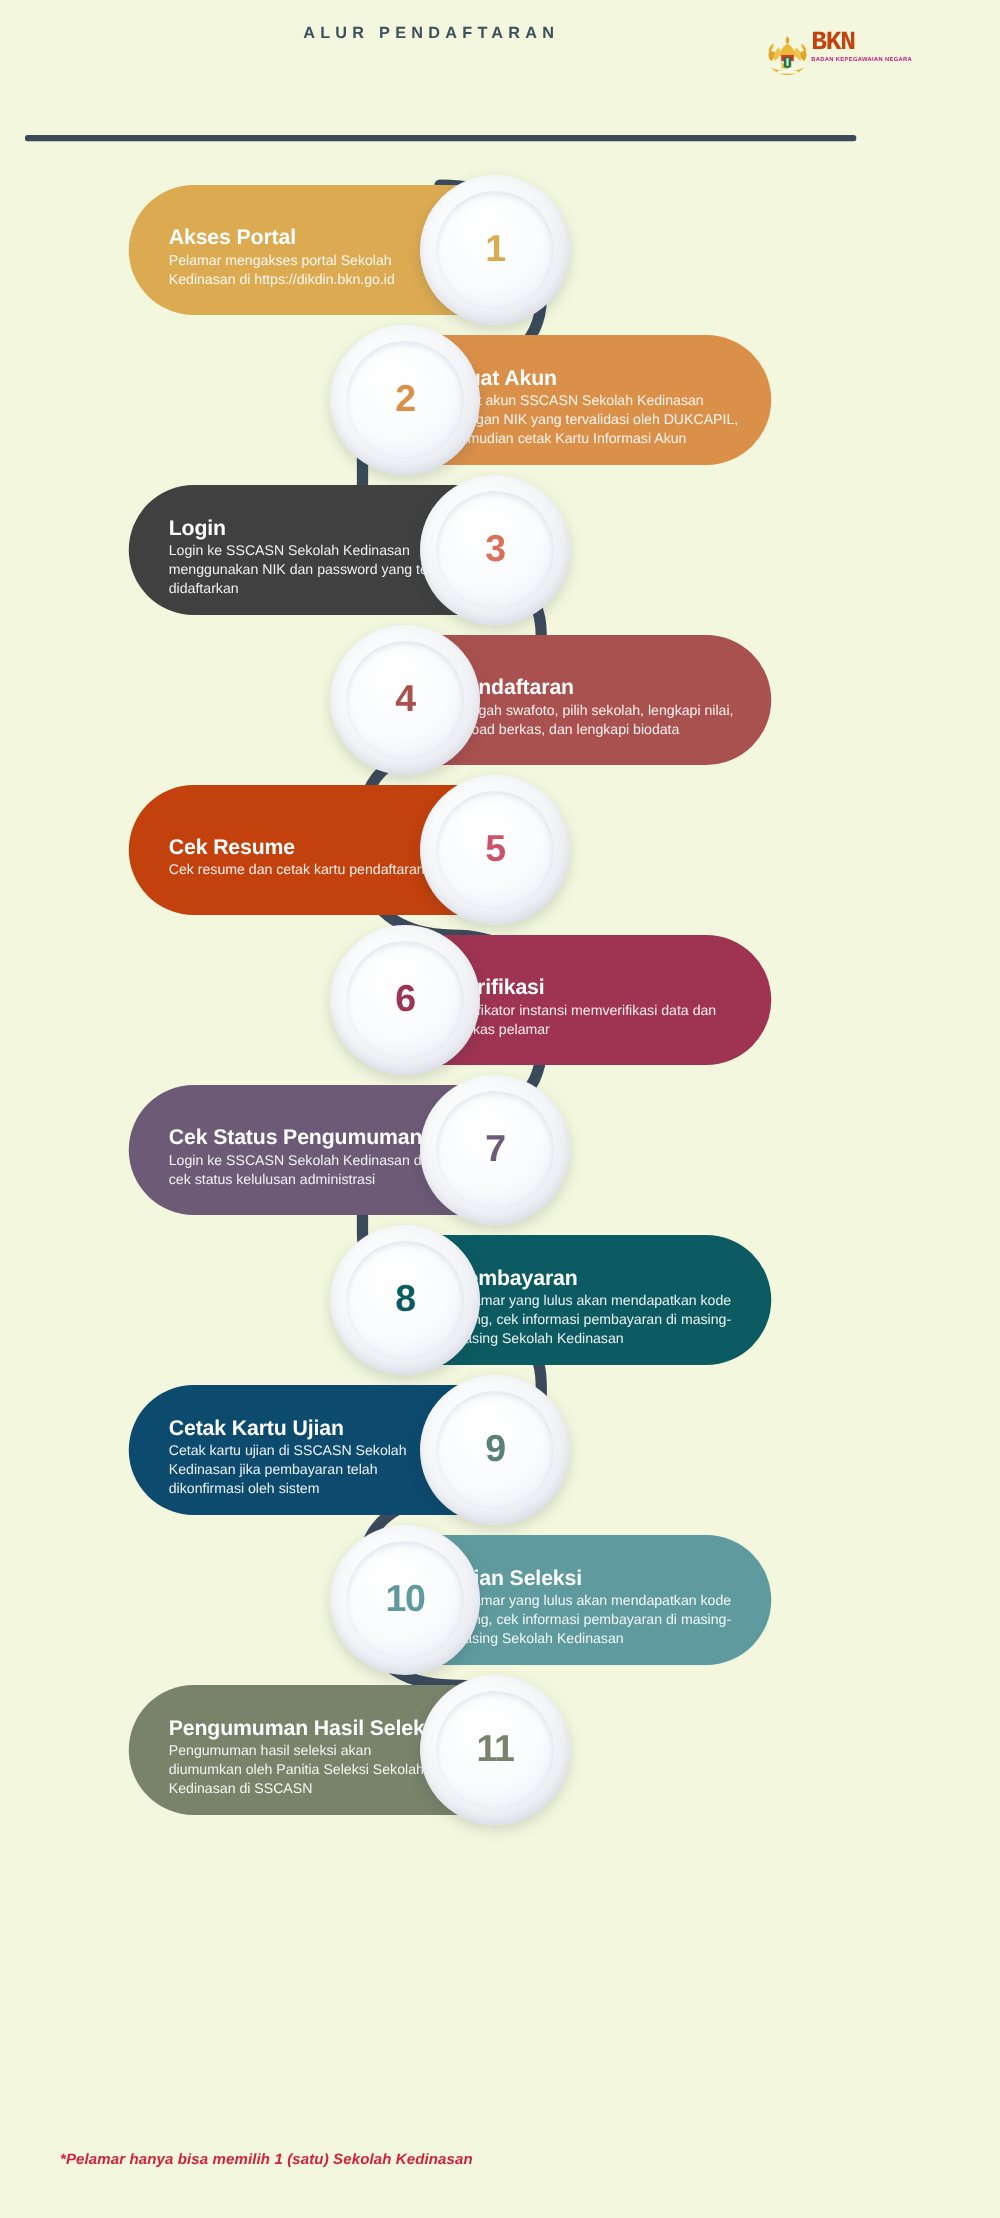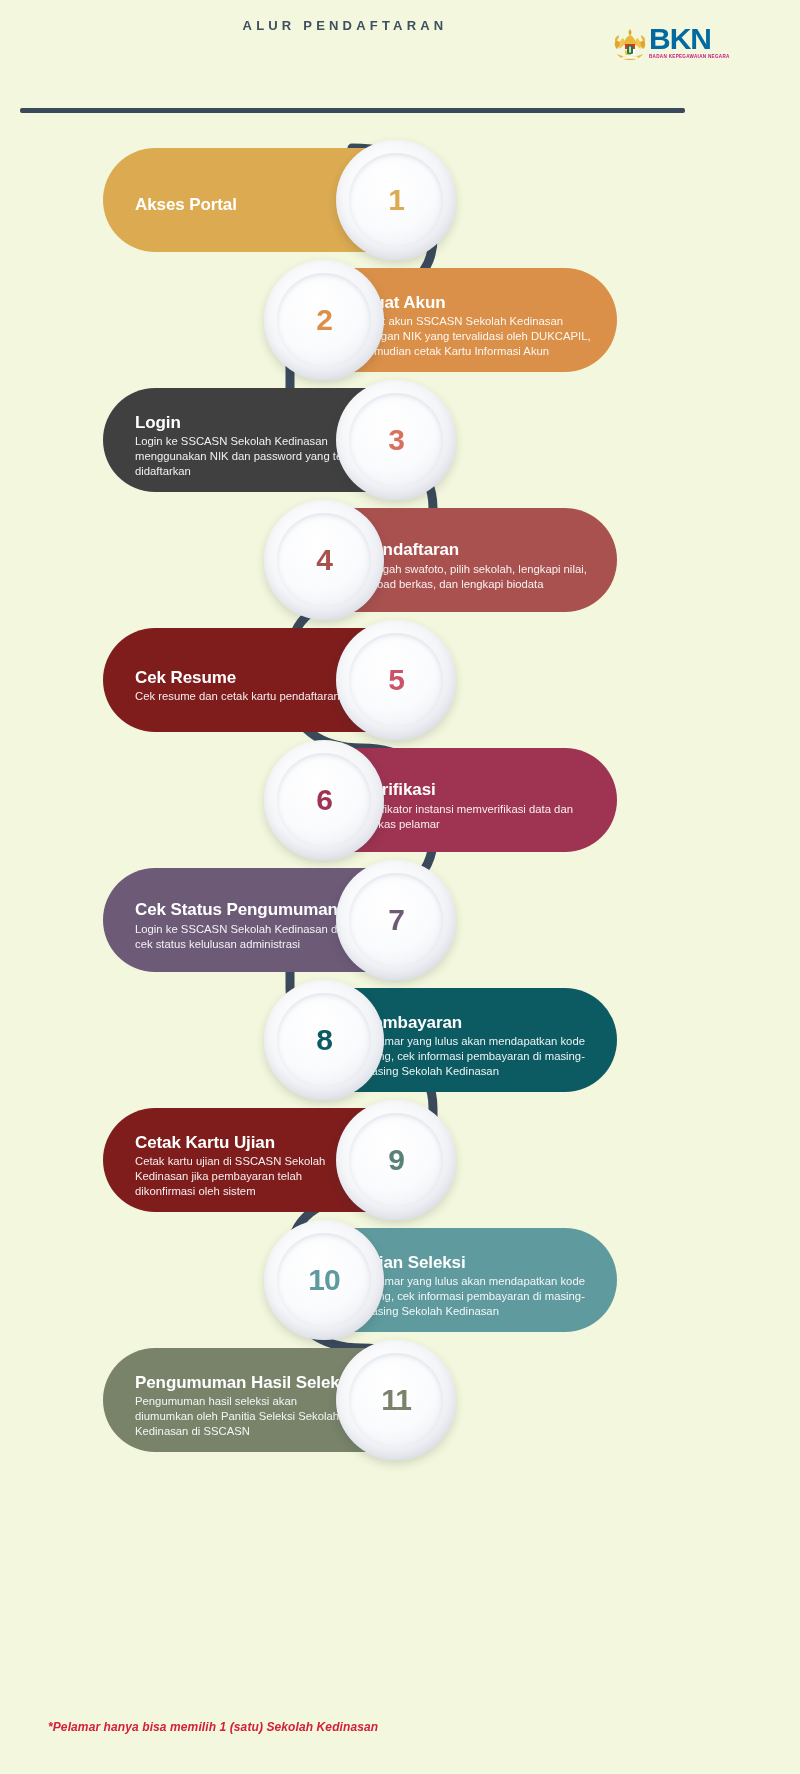--- a/index.html
+++ b/index.html
@@ -51,26 +51,26 @@
   .garuda{
     position:absolute;
     left:0; top:2px;
     width:34px; height:40px;
   }
   .bkn-wrap{
     position:absolute;
     left:36px; top:0px;
   }
   .bkn-text{
-    font-size:30px;
-    font-weight:bold;
-    color:#0369a1;
+    font-size:21px;
+    font-weight:bold;
+    color:#c2410c;
     letter-spacing:-1px;
     line-height:1;
-    font-family:Liberation Sans, sans-serif;
+    font-family:Liberation Mono, monospace;
   }
   .bkn-sub{
     font-size:4.6px;
     font-weight:bold;
     color:#c4187f;
     letter-spacing:0.3px;
     line-height:1;
     margin-top:1px;
   }
   .rule{
@@ -252,20 +252,21 @@
            L290,1168
            C290,1208 322,1228 362,1228
            C402,1228 433,1248 433,1288
            L433,1300"></path>
     </svg>
 
     <div id="steps-container">
         <div class="step left" style="top: 28px; background: rgb(220, 171, 81);">
           <div class="copy">
             <h3>Akses Portal</h3>
+            <p>Pelamar mengakses portal Sekolah Kedinasan di https://dikdin.bkn.go.id</p>
           </div>
           <div class="badge">
             <span style="color: rgb(220, 171, 81);">1</span>
           </div>
         </div>
         <div class="step right" style="top: 148px; background: rgb(219, 144, 73);">
           <div class="copy">
             <h3>Buat Akun</h3>
             <p>Buat akun SSCASN Sekolah Kedinasan dengan NIK yang tervalidasi oleh DUKCAPIL, kemudian cetak Kartu Informasi Akun</p>
           </div>
@@ -284,21 +285,21 @@
         </div>
         <div class="step right" style="top: 388px; background: rgb(169, 81, 79);">
           <div class="copy">
             <h3>Pendaftaran</h3>
             <p>Unggah swafoto, pilih sekolah, lengkapi nilai, upload berkas, dan lengkapi biodata</p>
           </div>
           <div class="badge">
             <span style="color: rgb(169, 81, 79);">4</span>
           </div>
         </div>
-        <div class="step left" style="top: 508px; background: #7f1d1d;">
+        <div class="step left" style="top: 508px; background: #c2410c;">
           <div class="copy">
             <h3>Cek Resume</h3>
             <p>Cek resume dan cetak kartu pendaftaran</p>
           </div>
           <div class="badge">
             <span style="color: rgb(202, 83, 105);">5</span>
           </div>
         </div>
         <div class="step right" style="top: 628px; background: rgb(158, 51, 82);">
           <div class="copy">
@@ -320,21 +321,21 @@
         </div>
         <div class="step right" style="top: 868px; background: rgb(12, 91, 98);">
           <div class="copy">
             <h3>Pembayaran</h3>
             <p>Pelamar yang lulus akan mendapatkan kode billing, cek informasi pembayaran di masing-masing Sekolah Kedinasan</p>
           </div>
           <div class="badge">
             <span style="color: rgb(12, 91, 98);">8</span>
           </div>
         </div>
-        <div class="step left" style="top: 988px; background: #7f1d1d;">
+        <div class="step left" style="top: 988px; background: #0c4a6e;">
           <div class="copy">
             <h3>Cetak Kartu Ujian</h3>
             <p>Cetak kartu ujian di SSCASN Sekolah Kedinasan jika pembayaran telah dikonfirmasi oleh sistem</p>
           </div>
           <div class="badge">
             <span style="color: rgb(90, 129, 118);">9</span>
           </div>
         </div>
         <div class="step right" style="top: 1108px; background: rgb(95, 155, 158);">
           <div class="copy">

